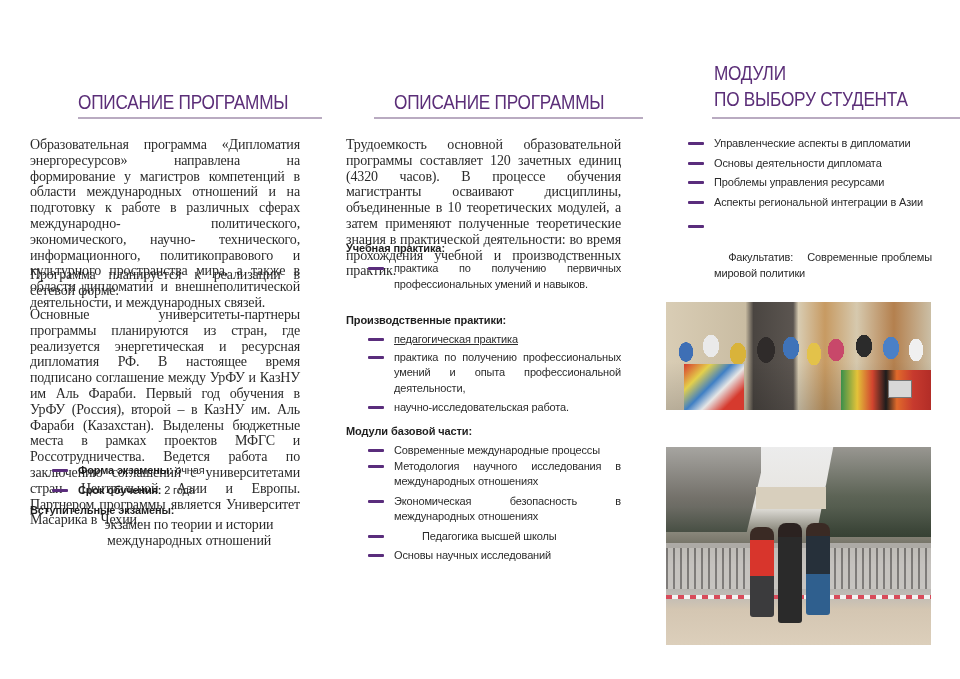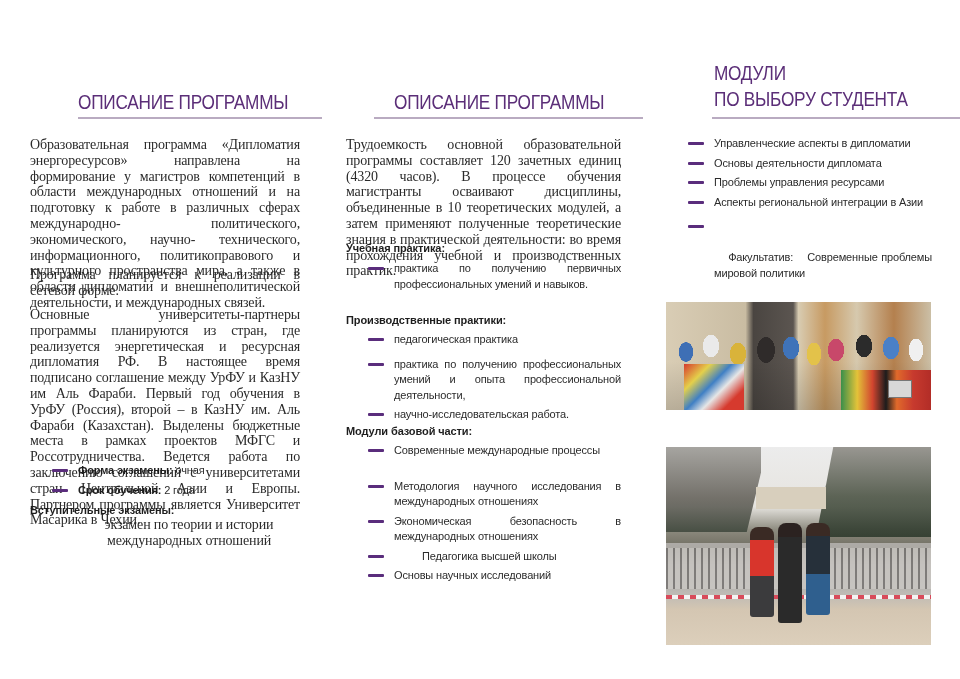--- a/index.html
+++ b/index.html
@@ -164,37 +164,37 @@
 <div class="subhead" style="left:346px; top:241px;">Учебная практика:</div>
 <ul class="bullet-list" style="left:394px; top:261px; width:227px;">
   <li class="bullet-item">
     <span class="dash"></span>
     <span>практика по получению первичных профессиональных умений и навыков.</span>
   </li>
 </ul>
 
 <div class="subhead" style="left:346px; top:313px;">Производственные практики:</div>
 <ul class="bullet-list" style="left:394px; top:332px; width:227px;">
-  <li class="bullet-item" style="margin-bottom:9px;">
+  <li class="bullet-item" style="margin-bottom:2px;text-decoration:underline;">
     <span class="dash"></span>
     <span>педагогическая практика</span>
   </li>
   <li class="bullet-item" style="margin-bottom:4px;">
     <span class="dash"></span>
     <span>практика по получению профессиональных умений и опыта профессиональной деятельности,</span>
   </li>
   <li class="bullet-item">
     <span class="dash"></span>
     <span>научно-исследовательская работа.</span>
   </li>
 </ul>
 
 <div class="subhead" style="left:346px; top:424px;">Модули базовой части:</div>
 <ul class="bullet-list" style="left:394px; top:443px; width:227px;">
-  <li class="bullet-item" style="margin-bottom:20px;">
+  <li class="bullet-item" style="margin-bottom:0;">
     <span class="dash"></span>
     <span>Современные международные процессы</span>
   </li>
   <li class="bullet-item" style="margin-bottom:4px;">
     <span class="dash"></span>
     <span>Методология научного исследования в международных отношениях</span>
   </li>
   <li class="bullet-item" style="margin-bottom:4px;">
     <span class="dash"></span>
     <span>Экономическая безопасность в международных отношениях</span>

